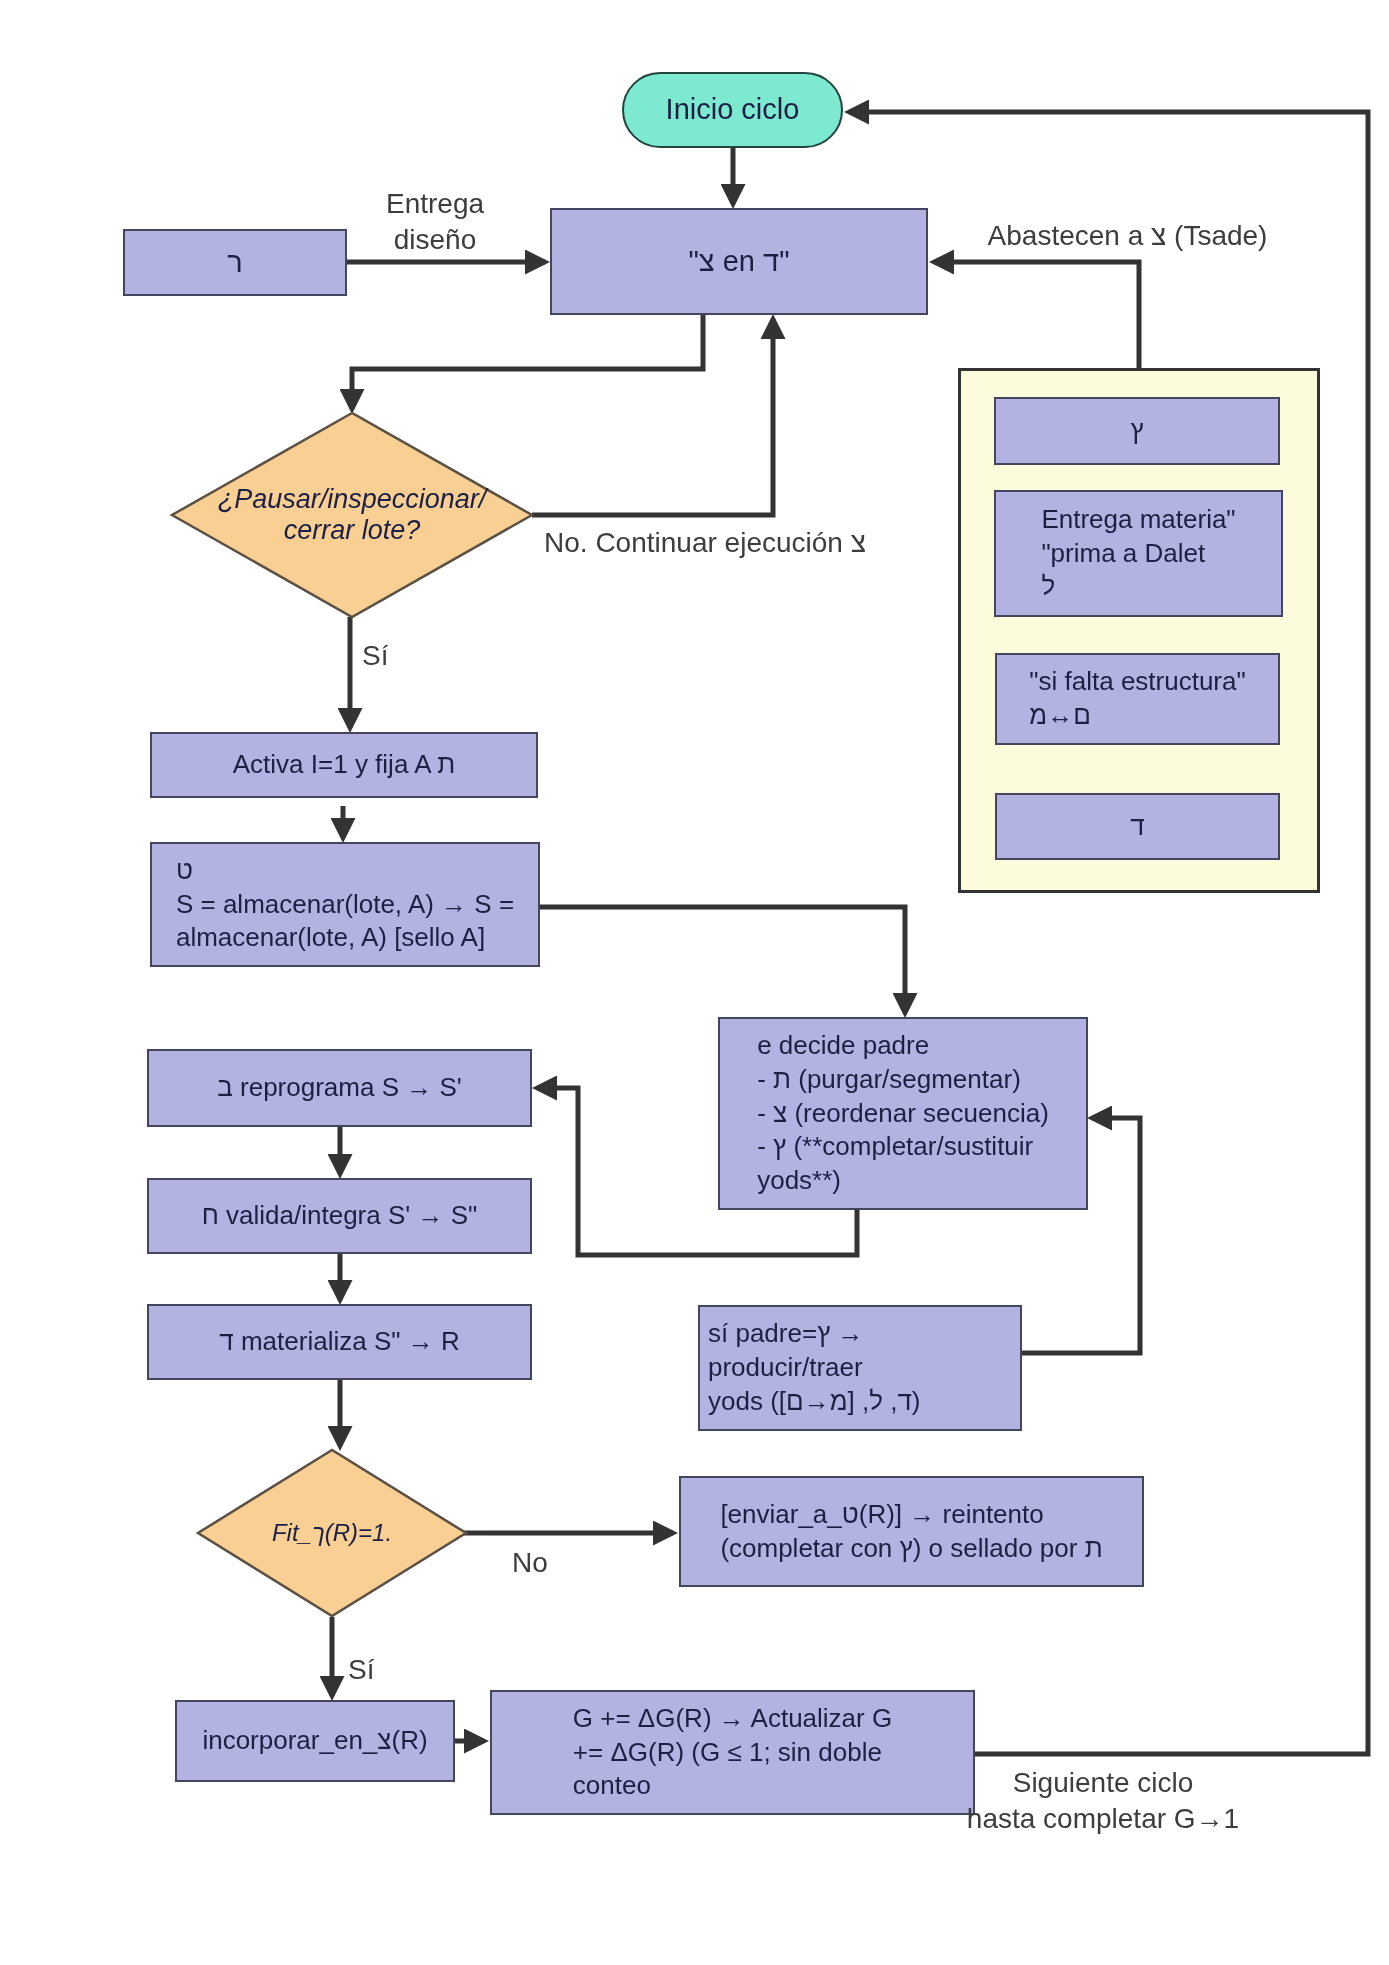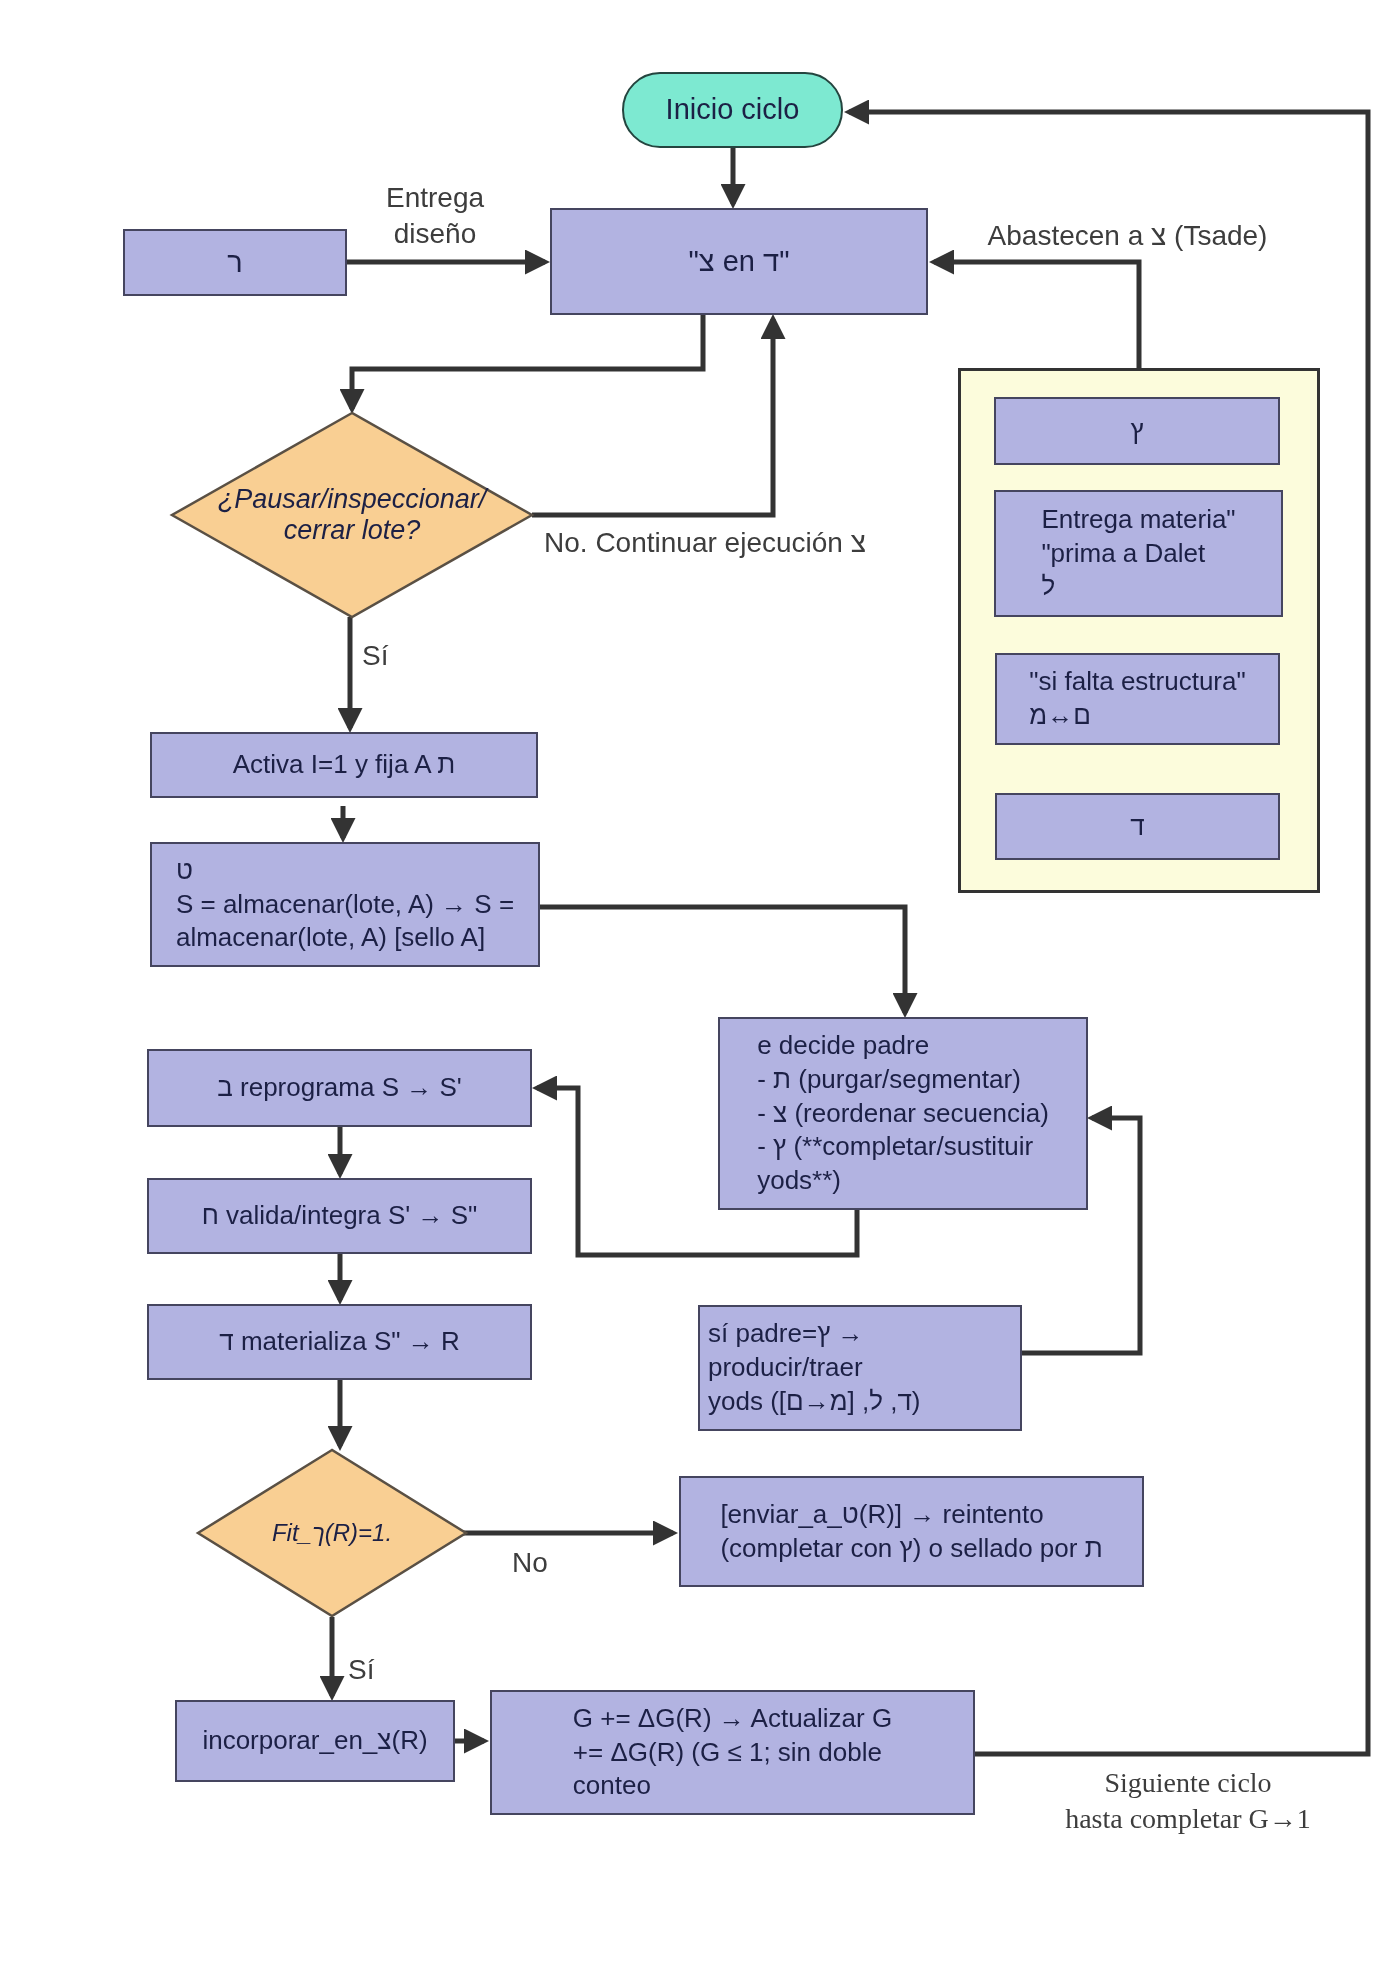--- a/index.html
+++ b/index.html
@@ -112,21 +112,21 @@
 "prima a Dalet
 ל</div>
 <div class="node" style="left:995px;top:653px;width:285px;height:92px;">"si falta estructura"
 ם↔מ</div>
 <div class="node" style="left:995px;top:793px;width:285px;height:67px;">ד</div>
 
 <div class="dlabel" style="left:192px;top:462px;width:320px;height:106px;font-size:27px;">¿Pausar/inspeccionar/
 cerrar lote?</div>
 <div class="dlabel" style="left:212px;top:1505px;width:240px;height:56px;font-size:24px;">Fit_ך(R)=1.</div>
 
-<div class="label" style="left:330px;top:180px;width:210px;text-align:center;">Entrega
+<div class="label" style="left:330px;top:186px;width:210px;text-align:center;">Entrega
 diseño</div>
 <div class="label" style="left:955px;top:218px;width:345px;">Abastecen a צ (Tsade)</div>
 <div class="label" style="left:520px;top:525px;width:370px;">No. Continuar ejecución צ</div>
 <div class="label" style="left:362px;top:638px;width:60px;text-align:left;">Sí</div>
 <div class="label" style="left:512px;top:1545px;width:60px;text-align:left;">No</div>
 <div class="label" style="left:348px;top:1652px;width:60px;text-align:left;">Sí</div>
-<div class="label" style="left:1028px;top:1765px;width:320px;font-family:Liberation Serif, serif;">Siguiente ciclo
+<div class="label" style="left:943px;top:1765px;width:320px;">Siguiente ciclo
 hasta completar G→1</div>
 
 </body></html>

